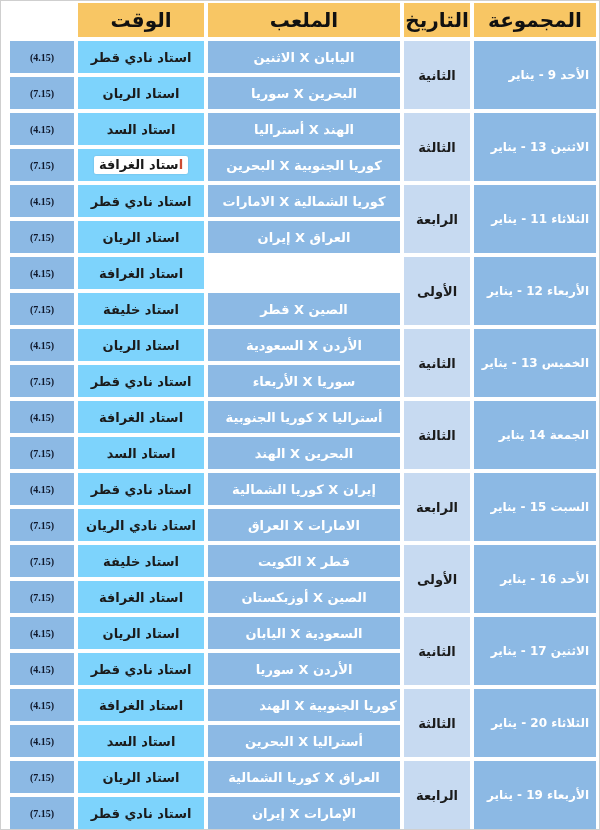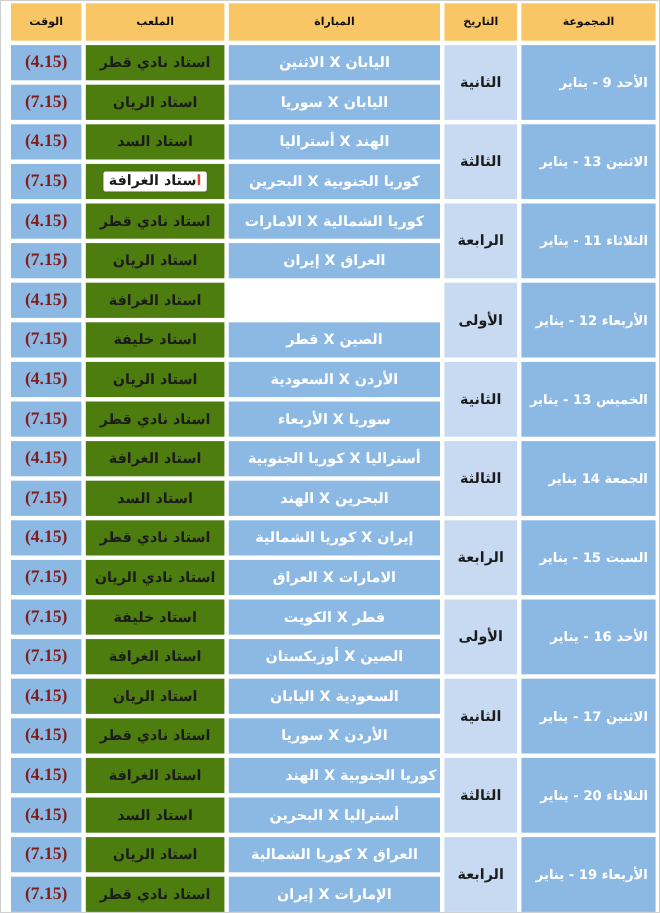--- a/index.html
+++ b/index.html
@@ -13,61 +13,60 @@
     grid-template-columns:122px 66px 192px 126px 64px;
     grid-template-rows:34px repeat(22,32px);
     gap:4px;
     padding:2px 3px 0 0;
   }
   .cell{
     display:flex;align-items:center;justify-content:center;
     overflow:hidden;white-space:nowrap;font-weight:bold;color:#1b1b1b;
   }
   .hcell{
-    background:#F8C664;font-size:10px;font-weight:bold;color:#111111;
+    background:#F8C664;font-size:20px;font-weight:bold;color:#111111;
   }
   .cell-date{
     background:#8CB9E4;color:#ffffff;font-size:12px;
     justify-content:flex-start;padding-right:7px;box-sizing:border-box;
   }
   .cell-group{
     background:#C7DAF1;font-size:13px;
   }
   .cell-match{
     background:#8CB9E4;color:#ffffff;font-size:13px;
   }
   .cell-stadium{
-    background:#4d7c0f;font-size:13px;
+    background:#7dd3fc;font-size:13px;
   }
   .cell-time{
-    background:#8CB9E4;color:#7f1d1d;font-size:16px;
+    background:#8CB9E4;color:#0f172a;font-size:10px;
     font-family:"Liberation Serif","DejaVu Serif",serif;direction:ltr;
   }
   .hl-box{
     background:#ffffff;padding:1px 5px 2px 5px;border-radius:2px;
     box-shadow:0 0 2px rgba(0,0,0,0.15);
   }
   .red-ch{color:#CC4B33;}
 </style>
 </head>
 <body>
 
 <div class="page">
   <div class="grid" id="grid">
     <div class="cell hcell">المجموعة</div>
     <div class="cell hcell">التاريخ</div>
-    <div class="cell hcell">المباراة</div>
     <div class="cell hcell">الملعب</div>
     <div class="cell hcell">الوقت</div>
   <div class="cell cell-date" style="grid-area: 2 / 1 / span 2;">الأحد 9 - يناير</div>
       <div class="cell cell-group" style="grid-area: 2 / 2 / span 2;">الثانية</div>
       <div class="cell cell-match" style="grid-area: 2 / 3;">اليابان X الاثنين</div>
       <div class="cell cell-stadium" style="grid-area: 2 / 4;">استاد نادي قطر</div>
       <div class="cell cell-time" style="grid-area: 2 / 5;">(4.15)</div>
-      <div class="cell cell-match" style="grid-area: 3 / 3;">اليابان X سوريا</div>
+      <div class="cell cell-match" style="grid-area: 3 / 3;">البحرين X سوريا</div>
       <div class="cell cell-stadium" style="grid-area: 3 / 4;">استاد الريان</div>
       <div class="cell cell-time" style="grid-area: 3 / 5;">(7.15)</div>
       <div class="cell cell-date" style="grid-area: 4 / 1 / span 2;">الاثنين 13 - يناير</div>
       <div class="cell cell-group" style="grid-area: 4 / 2 / span 2;">الثالثة</div>
       <div class="cell cell-match" style="grid-area: 4 / 3;">الهند X أستراليا</div>
       <div class="cell cell-stadium" style="grid-area: 4 / 4;">استاد السد</div>
       <div class="cell cell-time" style="grid-area: 4 / 5;">(4.15)</div>
       <div class="cell cell-match" style="grid-area: 5 / 3;">كوريا الجنوبية X البحرين</div>
       <div class="cell cell-stadium" style="grid-area: 5 / 4;">
         <span class="hl-box"><span class="red-ch">ا</span>ستاد الغرافة</span>

